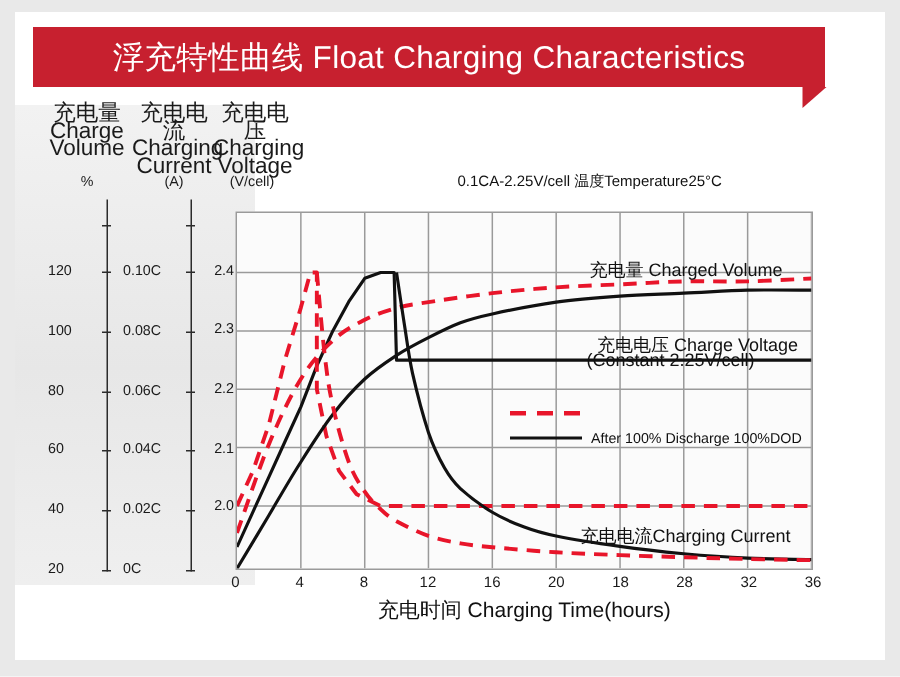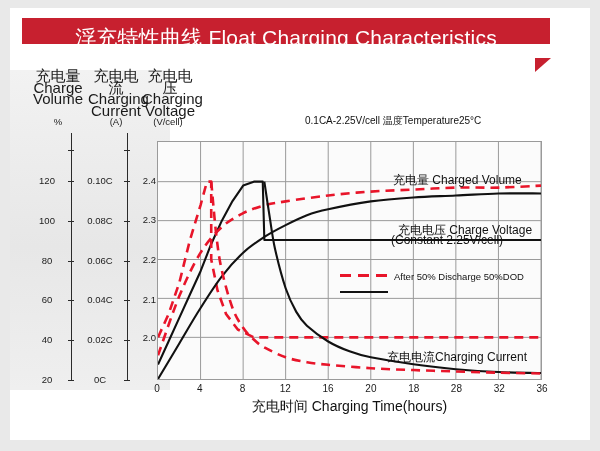--- a/index.html
+++ b/index.html
@@ -15,21 +15,21 @@
     position:absolute;left:10px;top:8px;width:580px;height:432px;
     background:#ffffff;
   }
   
   #leftwash{
     position:absolute;left:10px;top:70px;width:160px;height:320px;
     background:linear-gradient(180deg,#f2f2f2 0%,#e7e7e7 55%,#efefef 100%);
   }
   
   #banner{
-    position:absolute;left:22px;top:18px;width:528px;height:26px;
+    position:absolute;left:22px;top:18px;width:528px;height:40px;
     background:#c7202f;
   }
   #banner-text{
     position:absolute;left:0;top:0;width:528px;height:40px;
     display:flex;align-items:center;justify-content:center;
     color:#ffffff;font-size:21px;letter-spacing:.2px;white-space:nowrap;
   }
   #banner-tail{
     position:absolute;left:535px;top:58px;width:0;height:0;
     border-left:16px solid #c7202f;
@@ -49,21 +49,21 @@
   #unit-volume{left:32px;top:116px;width:52px;}
   #unit-current{left:88px;top:116px;width:56px;}
   #unit-voltage{left:138px;top:116px;width:60px;}
   
   .vrule{position:absolute;width:1px;background:#2b2b2b;}
   #rule-volume{left:71px;top:133px;height:248px;}
   #rule-current{left:127px;top:133px;height:248px;}
   .tick{position:absolute;height:1px;width:6px;background:#2b2b2b;}
   .ticklbl{
     position:absolute;font-size:9.5px;color:#1a1a1a;
-    text-align:center;white-space:nowrap;
+    text-align:left;white-space:nowrap;
   }
   .ticklbl.vol{width:30px;}
   .ticklbl.cur{width:36px;}
   .ticklbl.vlt{width:22px;}
   
   #plot{
     position:absolute;left:157px;top:141px;width:385px;height:239px;
     background:#fbfbfb;border:1px solid #9a9a9a;box-sizing:border-box;
   }
   #grid{position:absolute;left:0;top:0;width:100%;height:100%;}
@@ -200,18 +200,18 @@
 
 <div class="ann" id="ann-cond">0.1CA-2.25V/cell   温度Temperature25°C</div>
 <div class="ann" id="ann-volume">充电量 Charged Volume</div>
 <div class="ann" id="ann-voltage">充电电压 Charge Voltage</div>
 <div class="ann" id="ann-voltage2">(Constant 2.25V/cell)</div>
 <div class="ann" id="ann-current">充电电流Charging Current</div>
 
 <div id="legend">
     <div class="lgrow">
        <span class="lgswatch dash"></span>
-       <span class="lglbl">After 50% Discharge 50%DOD</span>
      </div>
     <div class="lgrow">
        <span class="lgswatch solid"></span>
+       <span class="lglbl">After 100%  Discharge 100%DOD</span>
      </div>
   </div>
 
 </body></html>

